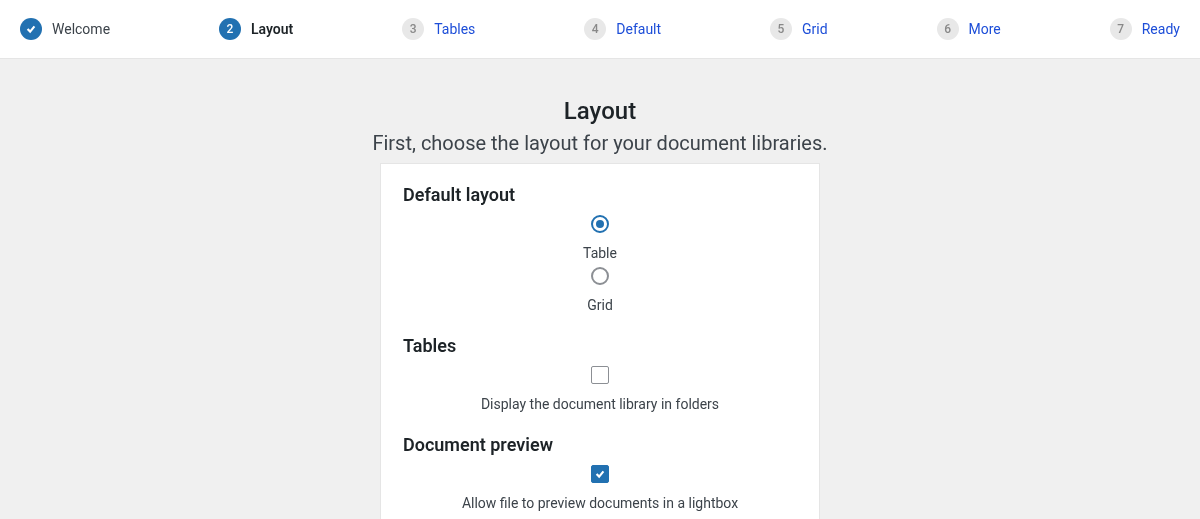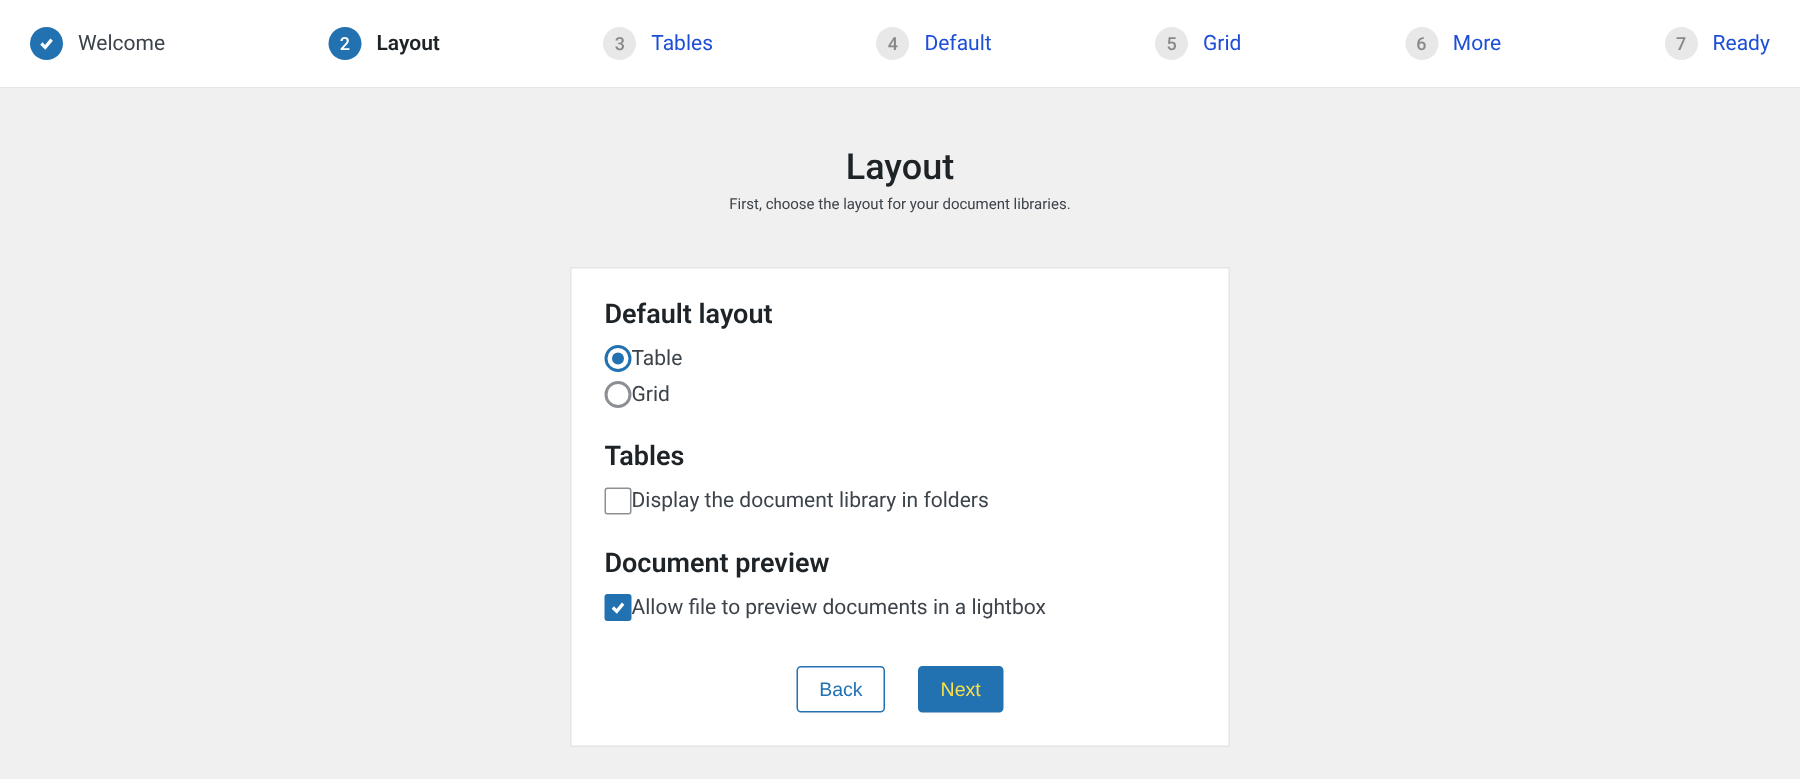--- a/index.html
+++ b/index.html
@@ -60,48 +60,49 @@
       padding-top: 38px;
       text-align: center;
     }
     h1 {
       font-size: 24px;
       font-weight: 500;
       color: #1d2327;
       margin-bottom: 6px;
     }
     .subtitle {
-      font-size: 10px;
+      font-size: 20px;
       color: #3c434a;
-      margin-bottom: 36px;
+      margin-bottom: 8px;
     }
     .card {
       background: #fff;
       width: 440px;
       margin: 0 auto;
       border: 1px solid #e5e5e5;
       text-align: left;
       padding: 20px 22px 22px 22px;
     }
     .section { margin-bottom: 22px; }
     .section:last-of-type { margin-bottom: 0; }
     .section-title {
       font-size: 18px;
       font-weight: 600;
       color: #1d2327;
       margin-bottom: 10px;
     }
     .radio-row, .check-row {
       display: flex;
       align-items: center;
-      gap: 0;
+      gap: 12px;
       margin-bottom: 6px;
       font-size: 14px;
       color: #3c434a;
       cursor: pointer;
+      flex-direction: column;
     }
     .radio {
       width: 18px;
       height: 18px;
       border-radius: 50%;
       border: 2px solid #8c8f94;
       display: flex;
       align-items: center;
       justify-content: center;
       flex-shrink: 0;

